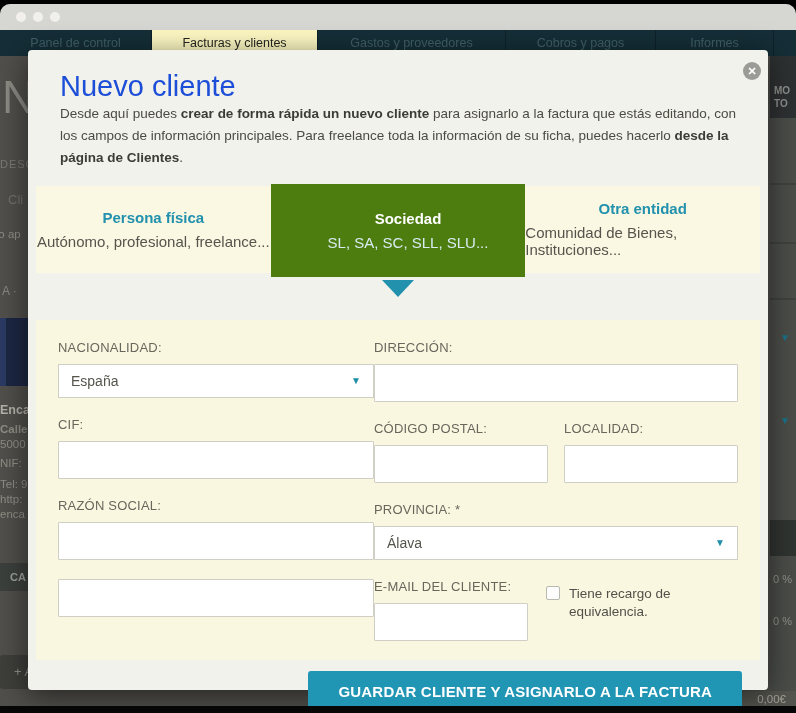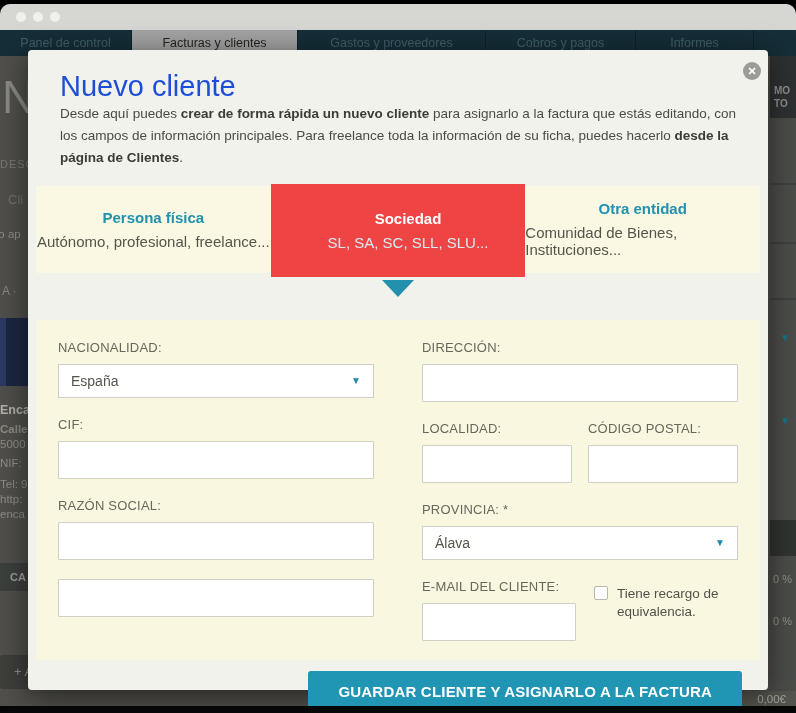--- a/index.html
+++ b/index.html
@@ -20,26 +20,26 @@
     height:26px; background:#d6d6d3; display:flex; align-items:center;
     padding-left:16px; gap:7px;
   }
   .dot { width:10px; height:10px; border-radius:50%; background:#f1f0ec; }
 
   .navbar { height:26px; background:#152e37; display:flex; align-items:stretch; }
   .nav-tab {
     color:#41606a; font-size:12.5px; display:flex; align-items:center;
     justify-content:center; border-right:1px solid #0d2129; white-space:nowrap;
   }
-  .nav-tab:nth-child(1){ width:132px; }
+  .nav-tab:nth-child(1){ width:152px; }
   .nav-tab:nth-child(2){ width:166px; }
   .nav-tab:nth-child(3){ width:188px; }
   .nav-tab:nth-child(4){ width:150px; }
   .nav-tab:nth-child(5){ width:118px; }
-  .nav-tab.active { background:#a3a3a3; color:#24261f; }
+  .nav-tab.active { background:#fef9c3; color:#24261f; }
   .nav-fill { flex:1; border-right:none; }
 
   .bottom-black { position:absolute; left:0; bottom:0; width:796px; height:7px; background:#060606; z-index:20; }
 
   
   .bg-layer { position:absolute; inset:0; z-index:1; }
   .frag { position:absolute; color:#8f8e85; font-size:11.5px; white-space:nowrap; }
   .f-bigN  { left:2px; top:70px; font-size:46px; font-weight:300; color:#8b8b84; }
   .f-desc  { left:0;   top:158px; font-size:11px; letter-spacing:1px; color:#7c7b74; }
   .f-cli   { left:8px; top:192px; font-size:13px; color:#73726b; }
@@ -93,33 +93,33 @@
   .modal-desc { font-size:13.5px; color:#4b4b44; line-height:1.62; margin-bottom:17px; }
   .modal-desc b { color:#3c3c36; font-weight:700; }
 
   .tabs { position:relative; margin:0 8px; display:flex; height:87px; }
   .tab {
     flex:1; background:#faf7e2; display:flex; flex-direction:column;
     align-items:center; justify-content:center; gap:7px; cursor:pointer;
   }
   .tab-title { color:#2191ae; font-weight:700; font-size:15px; }
   .tab-sub { color:#55554d; font-size:15px; }
-  .tab.active { background:#ef4444; margin-top:-2px; margin-bottom:-4px; position:relative; z-index:2;padding-left:20px; }
+  .tab.active { background:#4d7c0f; margin-top:-2px; margin-bottom:-4px; position:relative; z-index:2;padding-left:20px; }
   .tab.active .tab-title { color:#fff; }
   .tab.active .tab-sub { color:#d8ecf2; }
   .pointer {
     position:absolute; left:50%; bottom:-20px; transform:translateX(-50%);
     width:0; height:0; border-left:16px solid transparent;
     border-right:16px solid transparent; border-top:17px solid #2191ae;
   }
 
   .form-panel {
     margin:47px 8px 0; background:#faf7e1; padding:20px 22px; height:340px;
   }
-  .form-grid { display:grid; grid-template-columns:316px 1fr; column-gap:48px; }
+  .form-grid { display:grid; grid-template-columns:316px 1fr; }
   .group { margin-bottom:19px; }
   .field-label {
     display:block; font-size:13px; color:#67675c; margin-bottom:9px; letter-spacing:.2px;
   }
   .text-input {
     width:100%; height:38px; border:1px solid #cfcfc5; background:#fff;
     padding:0 12px; font-size:14px; color:#444; border-radius:1px;
     font-family:"Liberation Sans", sans-serif;
   }
   .select {
@@ -247,25 +247,25 @@
         </div>
       </div>
 
       <div class="col-right">
         <div class="group">
           <label class="field-label">DIRECCIÓN:</label>
           <input class="text-input" type="text" style="">
         </div>
         <div class="group two-col">
           <div>
+            <label class="field-label">CÓDIGO POSTAL:</label>
+            <input class="text-input" type="text" style="">
+          </div>
+          <div>
             <label class="field-label">LOCALIDAD:</label>
-            <input class="text-input" type="text" style="">
-          </div>
-          <div>
-            <label class="field-label">CÓDIGO POSTAL:</label>
             <input class="text-input" type="text" style="">
           </div>
         </div>
         <div class="group">
           <label class="field-label">PROVINCIA: *</label>
           <div class="select">
             <span>Álava</span>
             <span class="select-arrow">▼</span>
           </div>
         </div>

